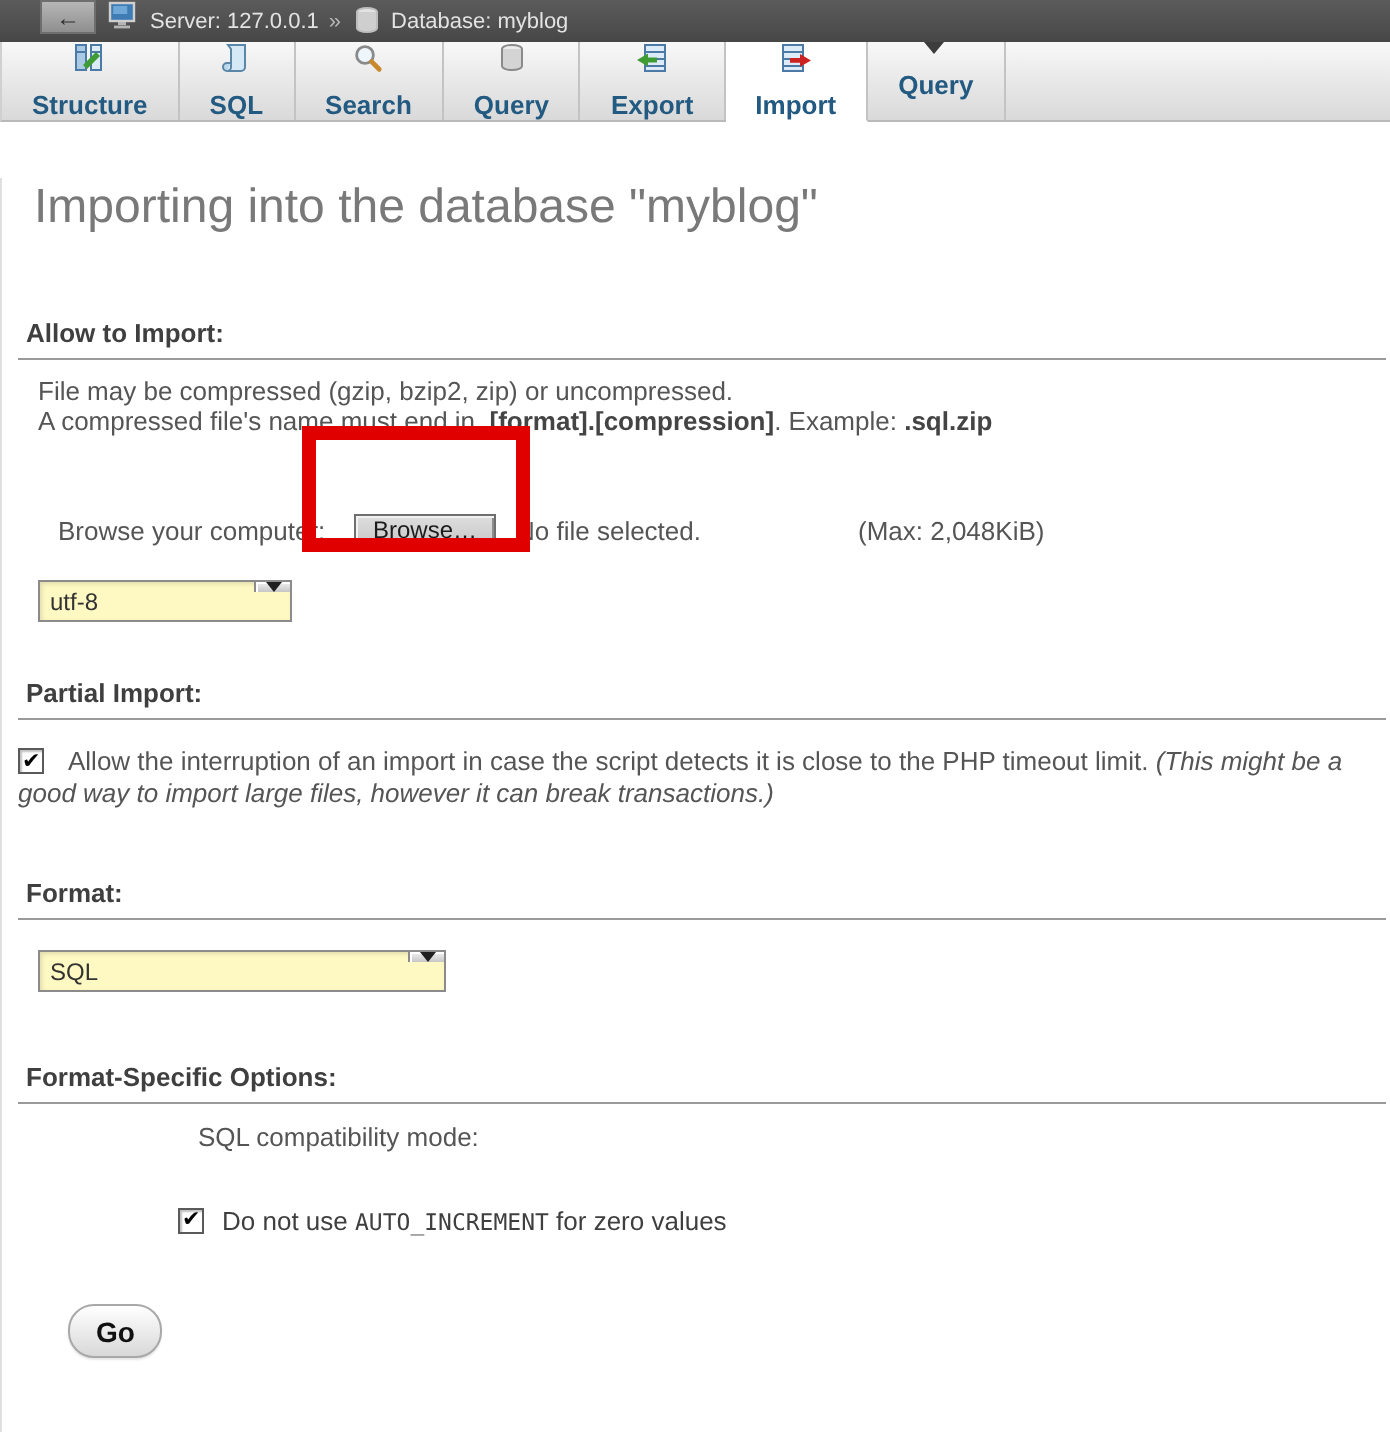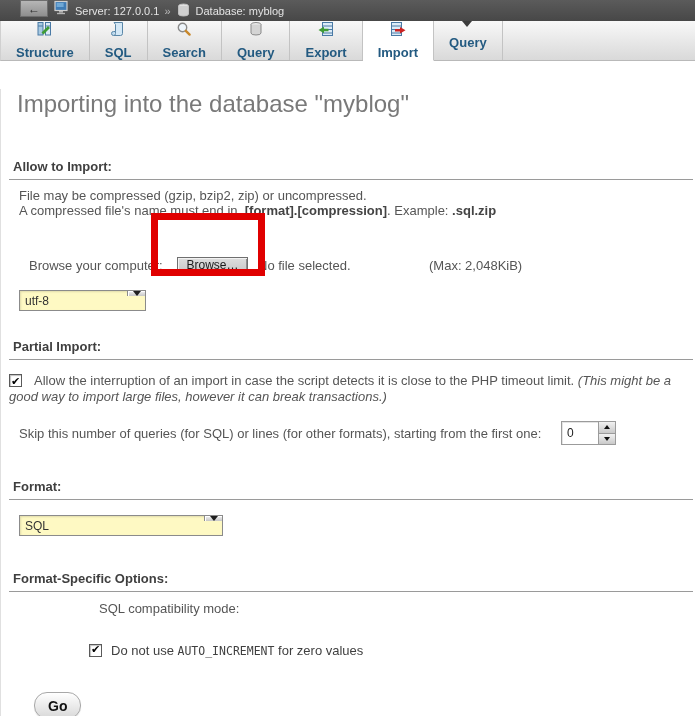--- a/index.html
+++ b/index.html
@@ -245,34 +245,20 @@
           <i></i>
         </span>
     </span>
   </div>
 
   <div class="sec-head tight">Partial Import:</div>
   <div class="partial-para">
     <span class="cb checked"></span><span class="txt"><span>Allow the interruption of an import in case the script detects it is close to the PHP timeout limit. </span><span class="note">(This might be a good way to import large files, however it can break transactions.)</span></span>
   </div>
 
-  <div class="skip-row">
-    <span>Skip this number of queries (for SQL) or lines (for other formats), starting from the first one:</span>
-    <span class="spinner">
-      <span class="val">0</span>
-      <span class="btns">
-        <span class="sbtn up">
-            <i></i>
-          </span>
-        <span class="sbtn dn">
-            <i></i>
-          </span>
-      </span>
-    </span>
-  </div>
 
   <div class="sec-head mid">Format:</div>
   <div class="format-row">
     <span class="wsel" style="width:204px">
       <span class="val">SQL</span>
       <span class="dbtn">
           <i></i>
         </span>
     </span>
   </div>

